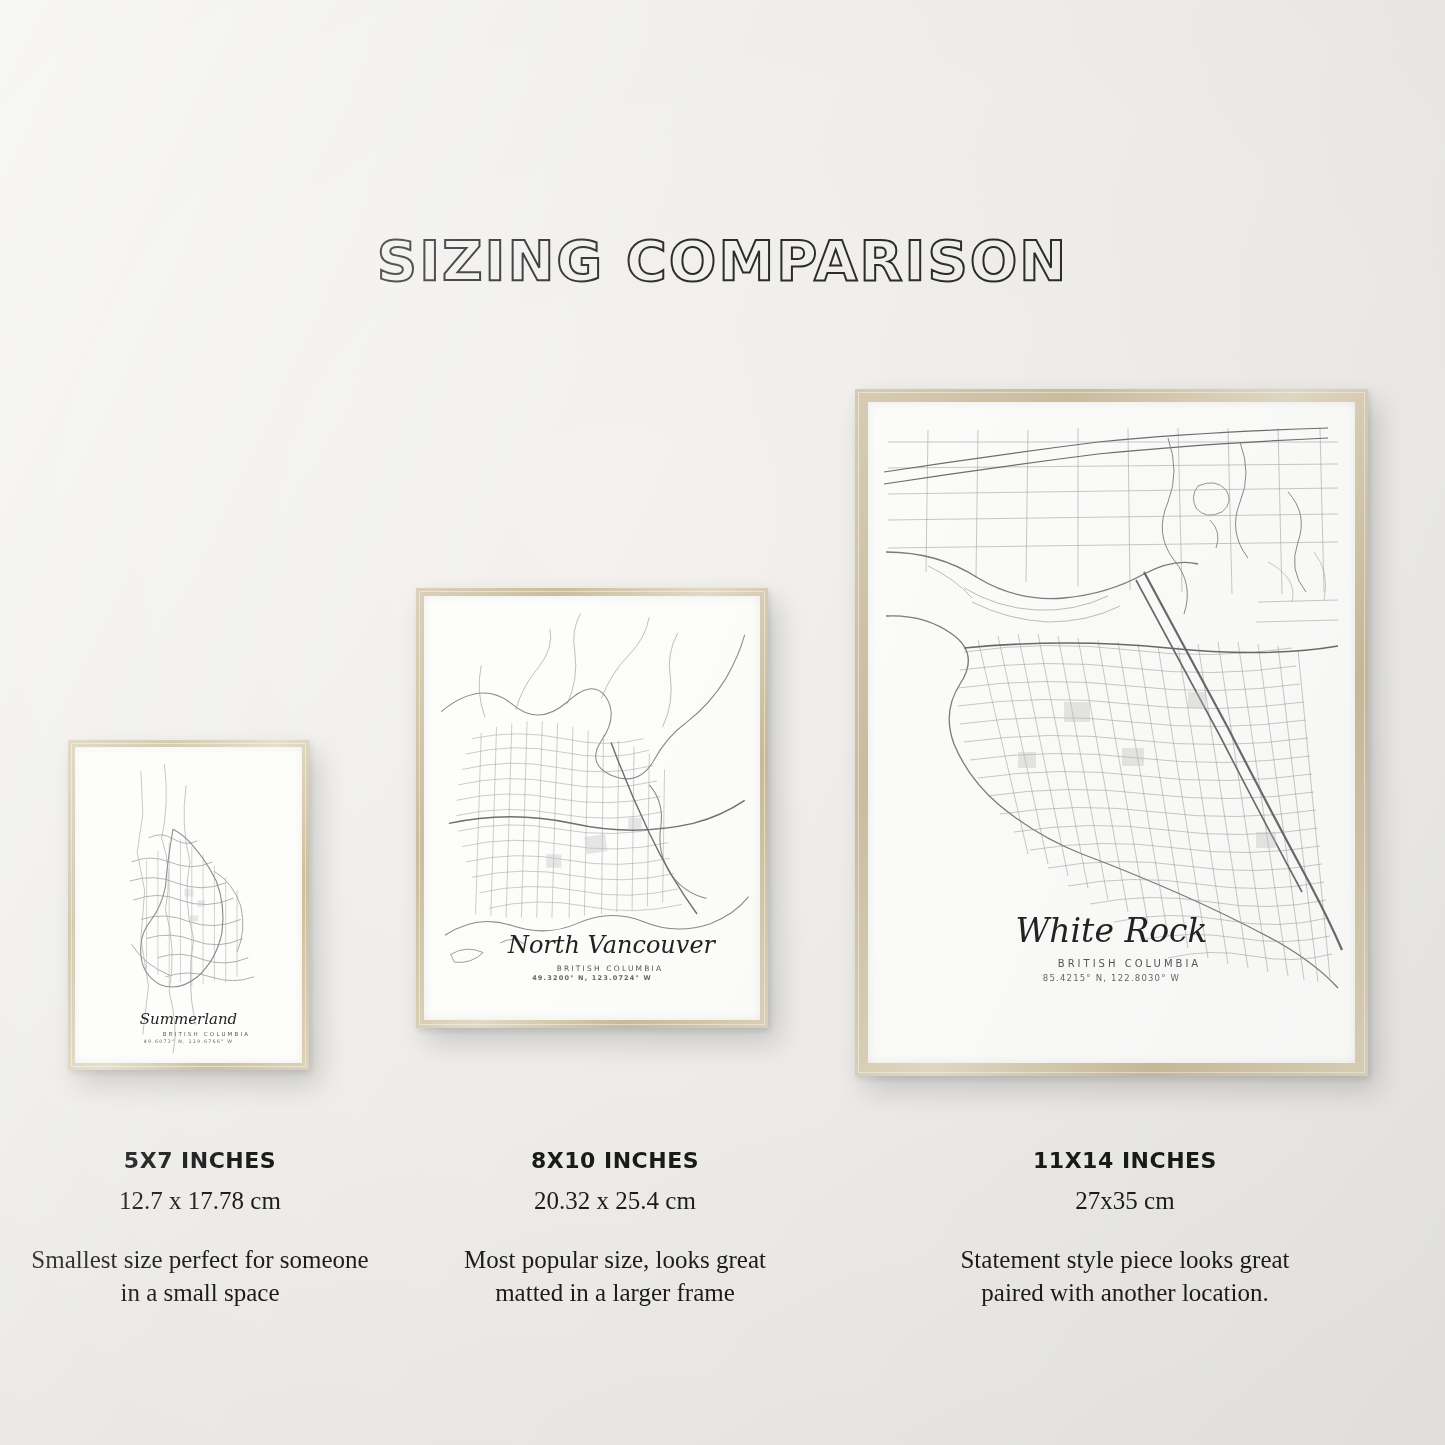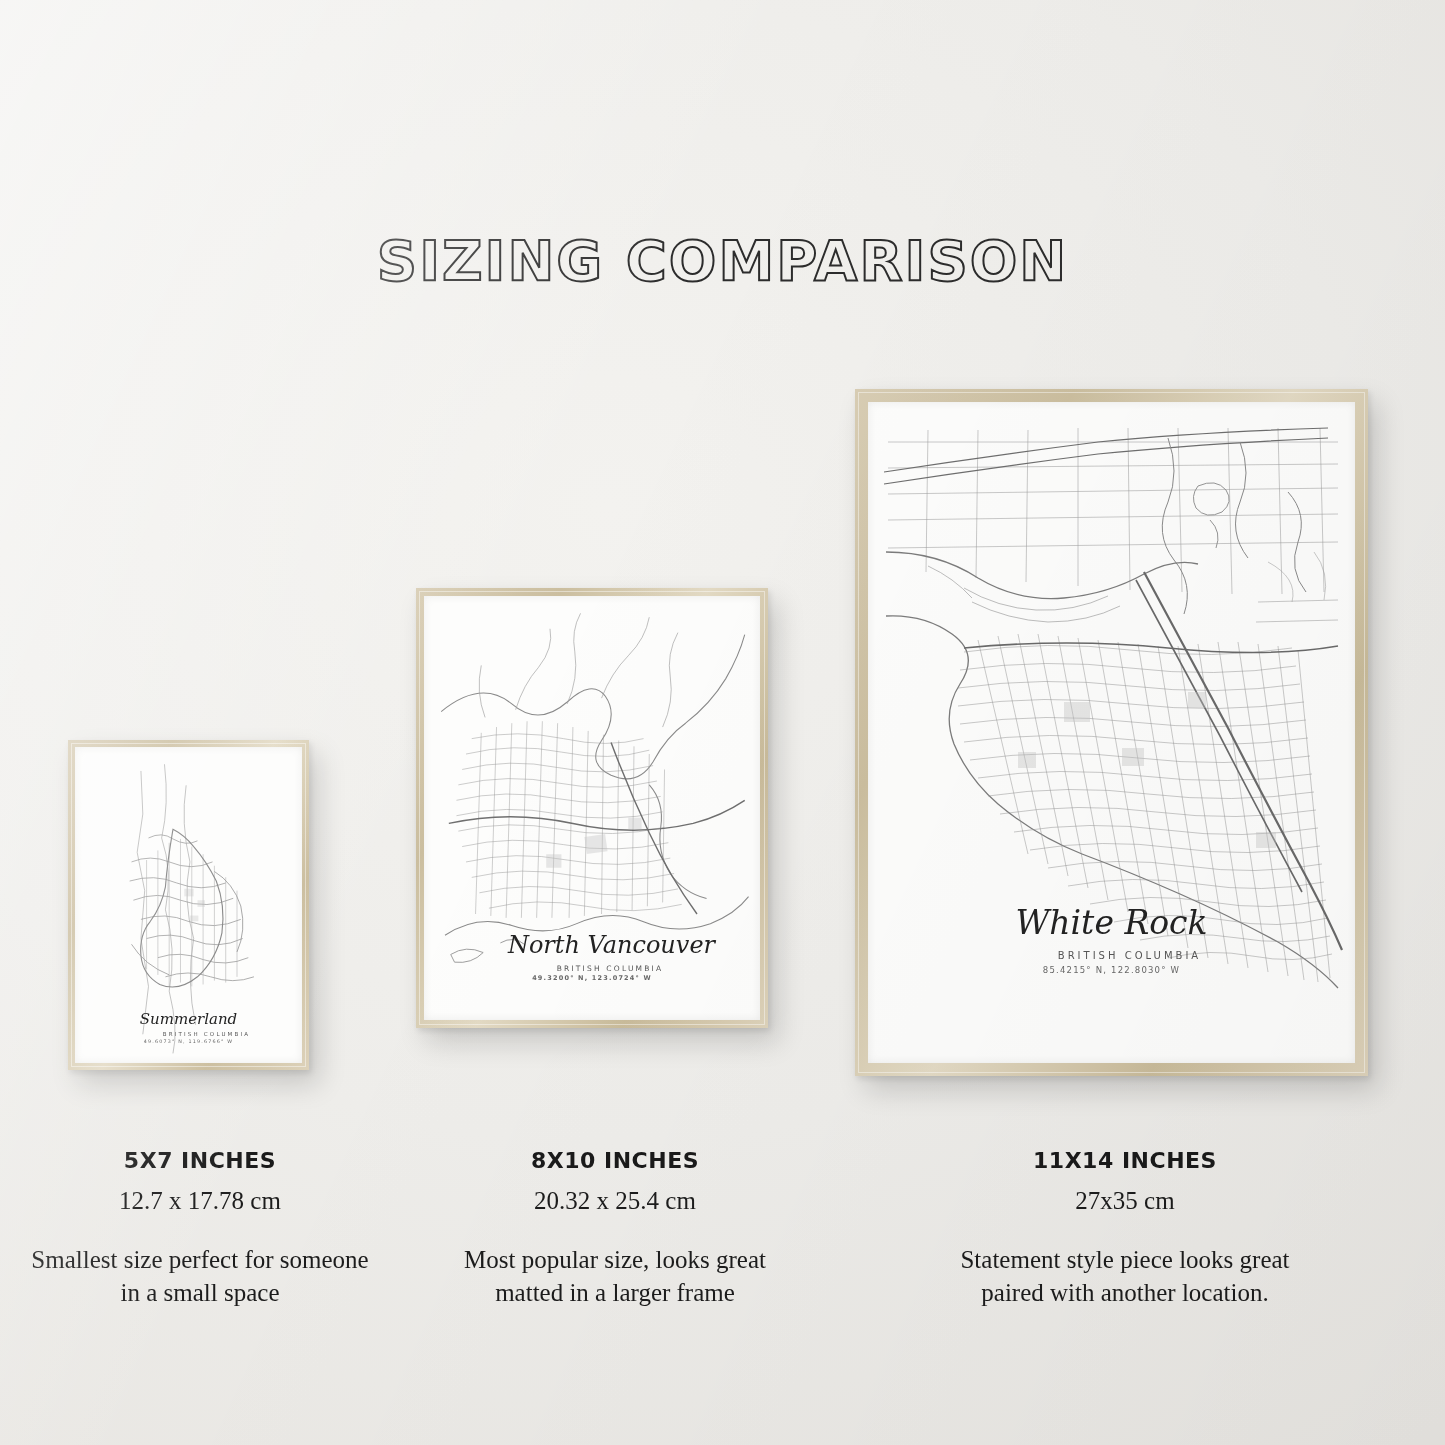--- a/index.html
+++ b/index.html
@@ -106,21 +106,21 @@
   .frame.small .print-caption { bottom: 19px; }
   .frame.small .city-script { font-size: 15px; }
   .frame.small .region { font-size: 5.5px; margin-top: 3px; }
   .frame.small .coords { font-size: 4.8px; margin-top: 2px; }
 
   .frame.medium .print-caption { bottom: 38px; }
   .frame.medium .city-script { font-size: 24px; padding-left: 39px; }
   .frame.medium .region { font-size: 7.5px; margin-top: 5px; }
   .frame.medium .coords { font-size: 6.5px; margin-top: 1px; font-weight: bold; }
 
-  .frame.large .print-caption { bottom: 88px; }
+  .frame.large .print-caption { bottom: 80px; }
   .frame.large .city-script { font-size: 33px; }
   .frame.large .region { font-size: 10px; margin-top: 8px; letter-spacing: 3px; }
   .frame.large .coords { font-size: 8.5px; margin-top: 4px; }
 
   
   .col {
     position: absolute;
     text-align: center;
     color: #1d1d1d;
   }

